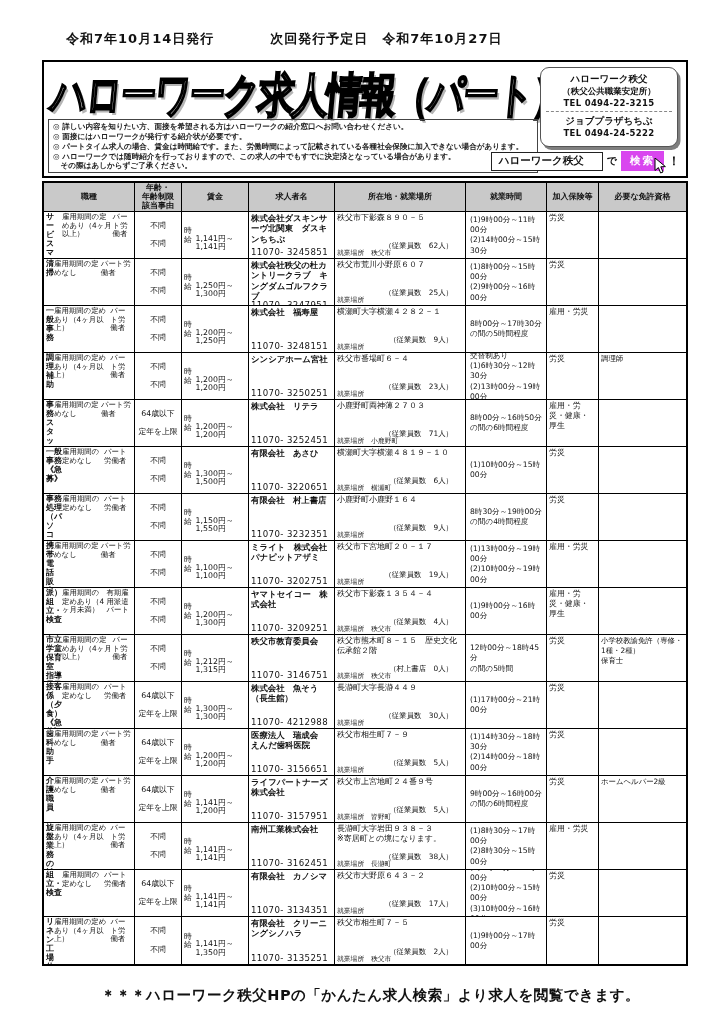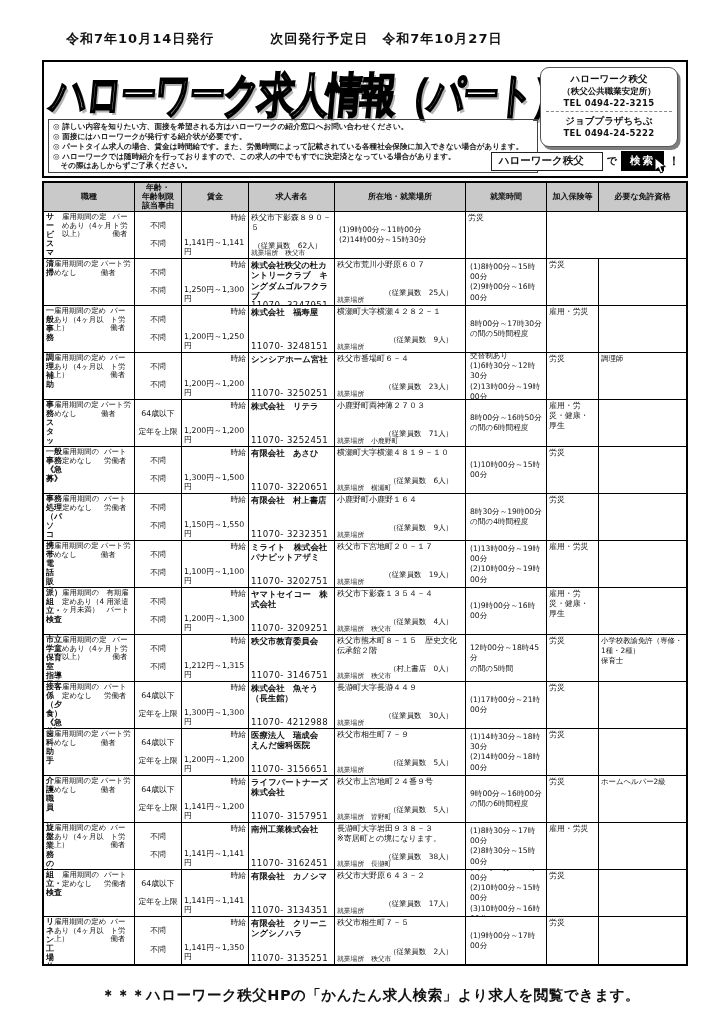--- a/index.html
+++ b/index.html
@@ -36,21 +36,21 @@
   .contact-card .l3 { font-size:8.5px; font-weight:bold; letter-spacing:.3px; }
   .contact-divider { border-top:1px dashed #888; margin:3px 5px; }
 
   .search-bar { position:absolute; right:6px; bottom:5px; display:flex; align-items:center; gap:4px; }
   .search-input {
     width:112px; height:19px; border:1.8px solid #222; background:#fff;
     font-size:10.5px; font-weight:bold; display:flex; align-items:center; padding-left:7px;
   }
   .search-particle { font-size:10px; font-weight:bold; }
   .search-button {
-    position:relative; background:#000000; color:#fff; font-size:10.5px; font-weight:bold;
+    position:relative; background:#d946ef; color:#fff; font-size:10.5px; font-weight:bold;
     padding:3px 9px; letter-spacing:2px; border:none;
   }
   .cursor-icon { position:absolute; right:-3px; bottom:-5px; }
   .search-suffix { font-size:12px; font-weight:bold; }
 
   
   .jobs-table { position:absolute; left:42px; top:181px; width:646px; border:2px solid #000; background:#fff; }
   .t-row { display:grid; grid-template-columns:91px 47px 67px 86px 131px 81px 52px 1fr; }
   .table-header { background:#c9c9c9; border-bottom:1.5px solid #000; }
   .th {
@@ -63,21 +63,21 @@
   .c { border-right:1px solid #000; padding:1px 2px; overflow:hidden; font-size:8px; line-height:1.12; }
 
   .c-job { display:flex; flex-direction:row; }
   .f-title { font-weight:bold; font-size:8px; flex:1; }
   .f-period { font-size:7.4px; }
   .f-wtype { font-size:7.4px; }
 
   .c-age { display:flex; flex-direction:column; justify-content:space-around; align-items:center; padding:5px 1px; }
   .f-age, .f-agereason { font-size:7.8px; }
 
-  .c-wage { display:flex; flex-direction:column; align-items:flex-end; }
+  .c-wage { display:flex; flex-direction:row; align-items:center; }
   .f-wagetype { font-size:7.8px; margin-top:1px; }
   .f-wage { font-size:7.8px; margin-top:16px; }
 
   .c-company { display:flex; flex-direction:column; }
   .f-company { font-size:8.4px; font-weight:bold; flex:1; line-height:1.2; }
   .f-jobno { font-size:8.6px; letter-spacing:.4px; }
 
   .c-loc { display:flex; flex-direction:column; }
   .f-address { font-size:8px; flex:1; line-height:1.25; }
   .f-employees { font-size:7.4px; text-align:right; padding-right:10px; }
@@ -155,20 +155,24 @@
       <div class="f-wtype">パート労働者</div>
     </div>
     <div class="c c-age">
       <span class="f-age">不問</span>
       <span class="f-agereason">不問</span>
     </div>
     <div class="c c-wage">
       <div class="f-wagetype">時給</div>
       <div class="f-wage">1,141円～1,141円</div>
     </div>
+    <div class="c c-company">
+      <div class="f-company pre">株式会社ダスキンサーヴ北関東　ダスキンちちぶ</div>
+      <div class="f-jobno">11070- 3245851</div>
+    </div>
     <div class="c c-loc">
       <div class="f-address pre">秩父市下影森８９０－５</div>
       <div class="f-employees">（従業員数　62人）</div>
       <div class="f-workplace">就業場所　秩父市</div>
     </div>
     <div class="c c-hours">
       <div class="f-hours pre">(1)9時00分～11時00分
 (2)14時00分～15時30分</div>
     </div>
     <div class="c">

